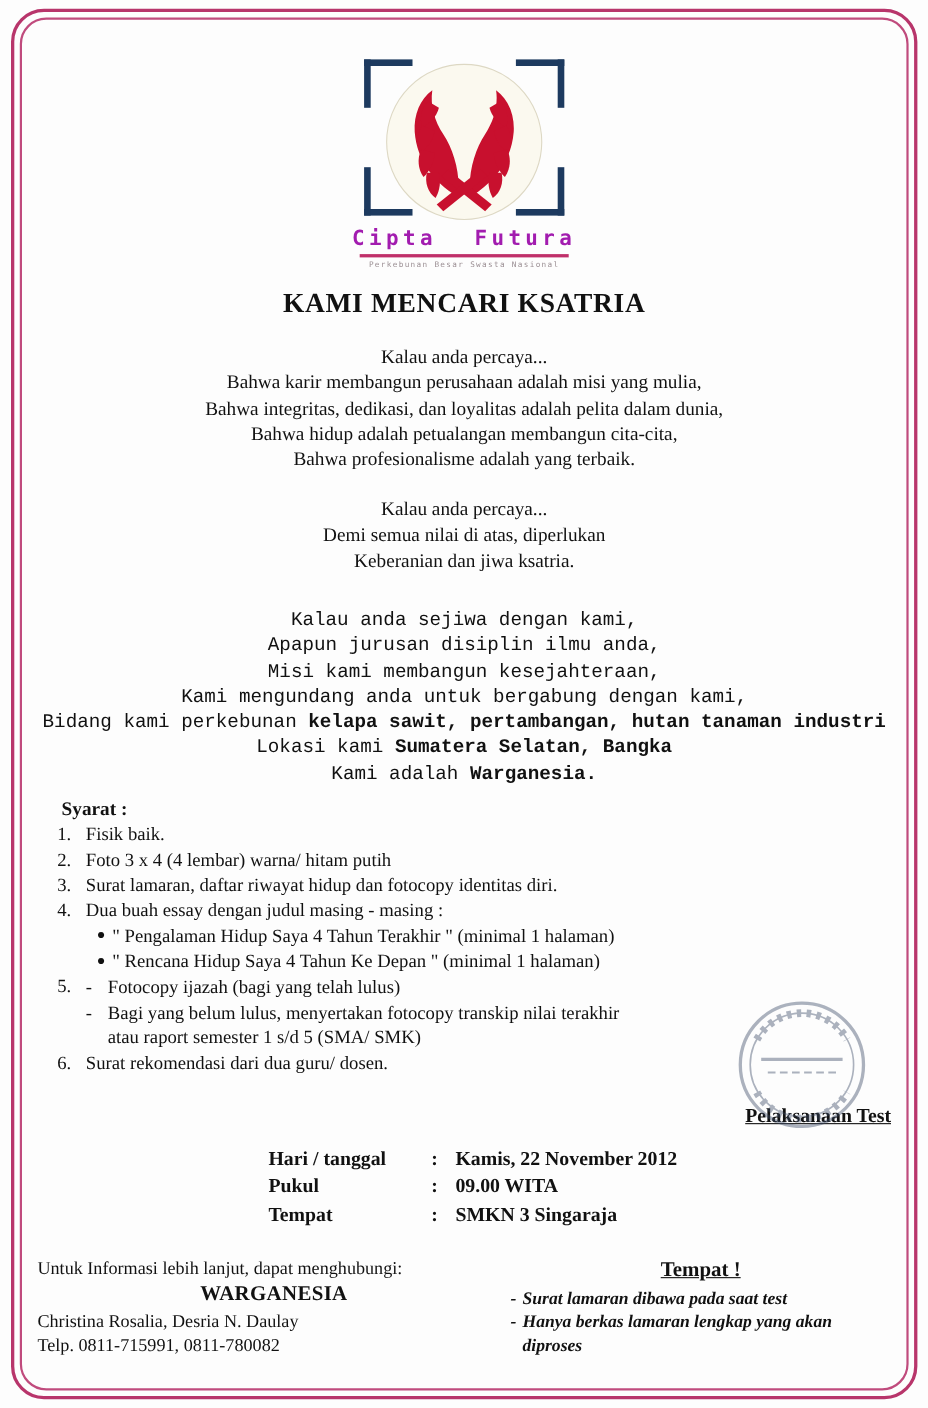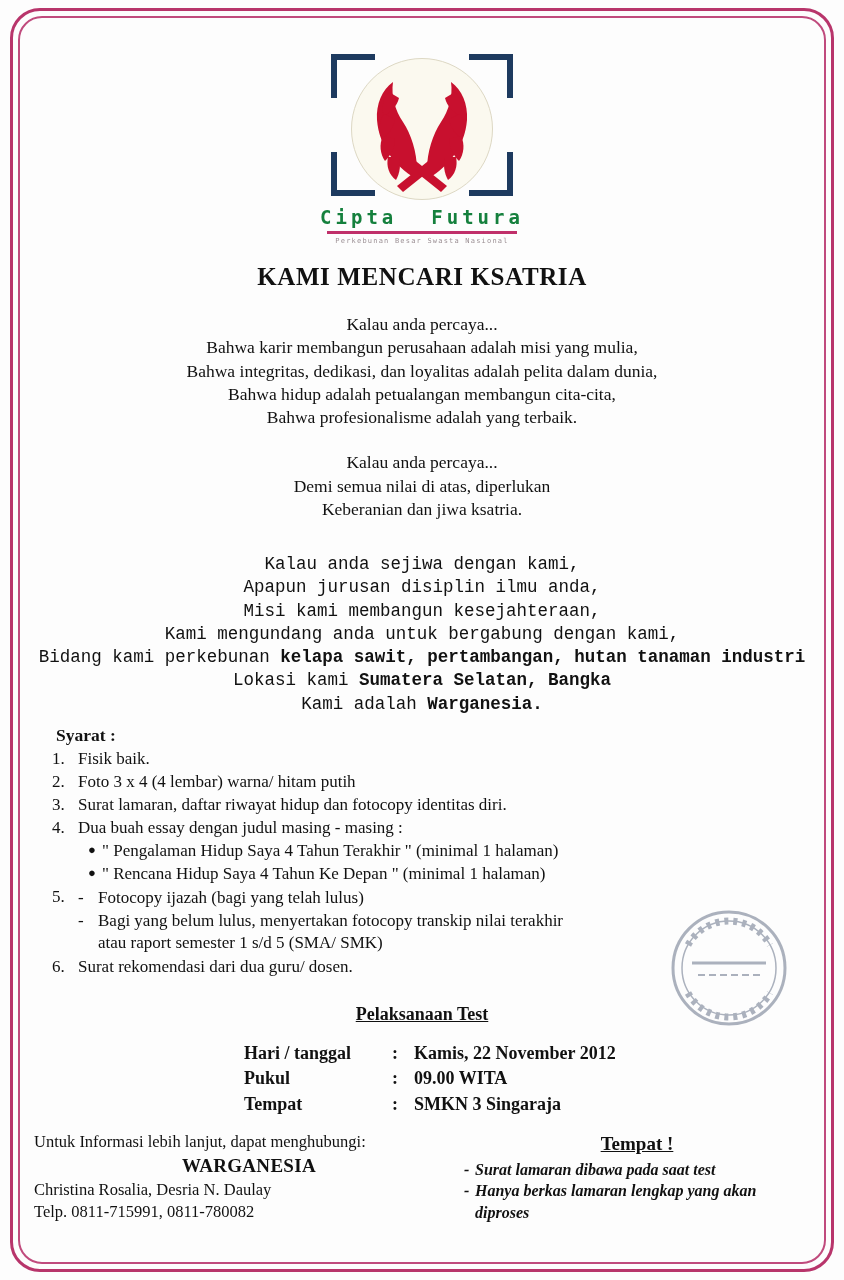--- a/index.html
+++ b/index.html
@@ -73,21 +73,21 @@
   .bracket.br { right: 2px; bottom: 8px; border-left: none;  border-top: none; }
 
   .wreath { position: absolute; left: 22px; top: 4px; width: 142px; height: 142px; }
 
   .logo-name {
     margin-top: 2px;
     font-family: "DejaVu Sans Mono", monospace;
     font-weight: bold;
     font-size: 19px;
     letter-spacing: 4px;
-    color: #15803d;
+    color: #a21caf;
     display: flex;
     gap: 34px;
   }
   .logo-rule {
     width: 190px;
     height: 3px;
     background: #c0306a;
     margin-top: 3px;
   }
   .logo-tag {
@@ -165,21 +165,21 @@
   }
   .dash-body { flex: 1; }
   .justified {
     text-align: justify;
     text-justify: inter-word;
   }
   .cont-line { padding-left: 20px; }
 
   
   .sched-title {
-    text-align: center;
+    text-align: right;
     font-weight: bold;
     font-size: 18px;
     text-decoration: underline;
     margin-top: 26px;
   }
   .sched {
     margin: 16px 0 0 210px;
     font-weight: bold;
     font-size: 18px;
     line-height: 1.42;
@@ -195,21 +195,21 @@
     right: 52px;
     top: 905px;
     width: 126px;
     height: 126px;
     opacity: .42;
   }
 
   
   .footer {
     position: absolute;
-    left: 0; right: 0; bottom: 31px;
+    left: 0; right: 0; bottom: 20px;
     display: flex;
     align-items: flex-start;
   }
   .foot-left {
     flex: 0 0 430px;
     font-size: 16.5px;
     line-height: 1.34;
   }
   .foot-left .org { font-weight: bold; font-size: 19px; letter-spacing: .3px; text-align: center; }
   .foot-right {

